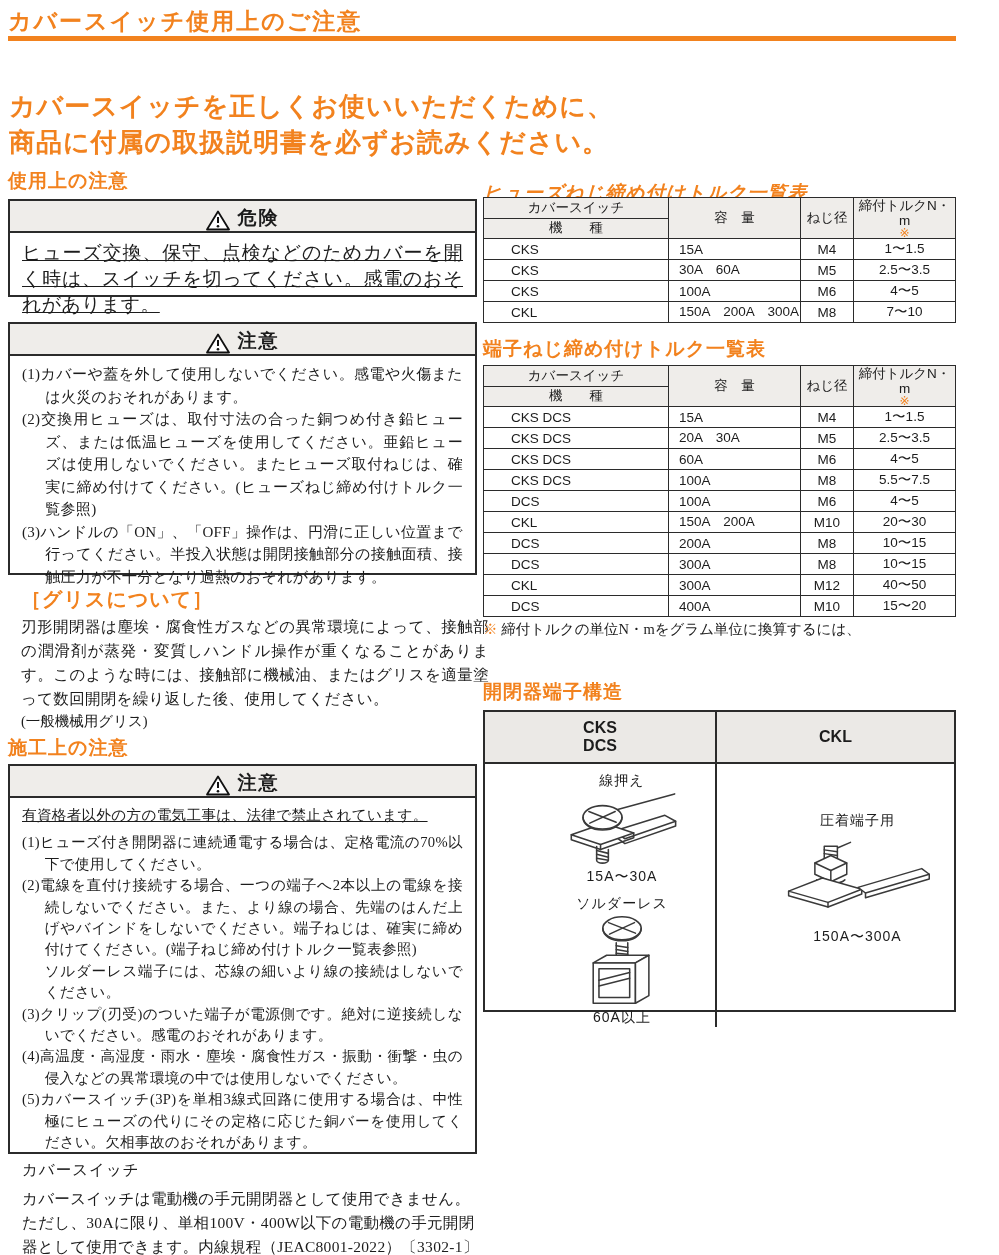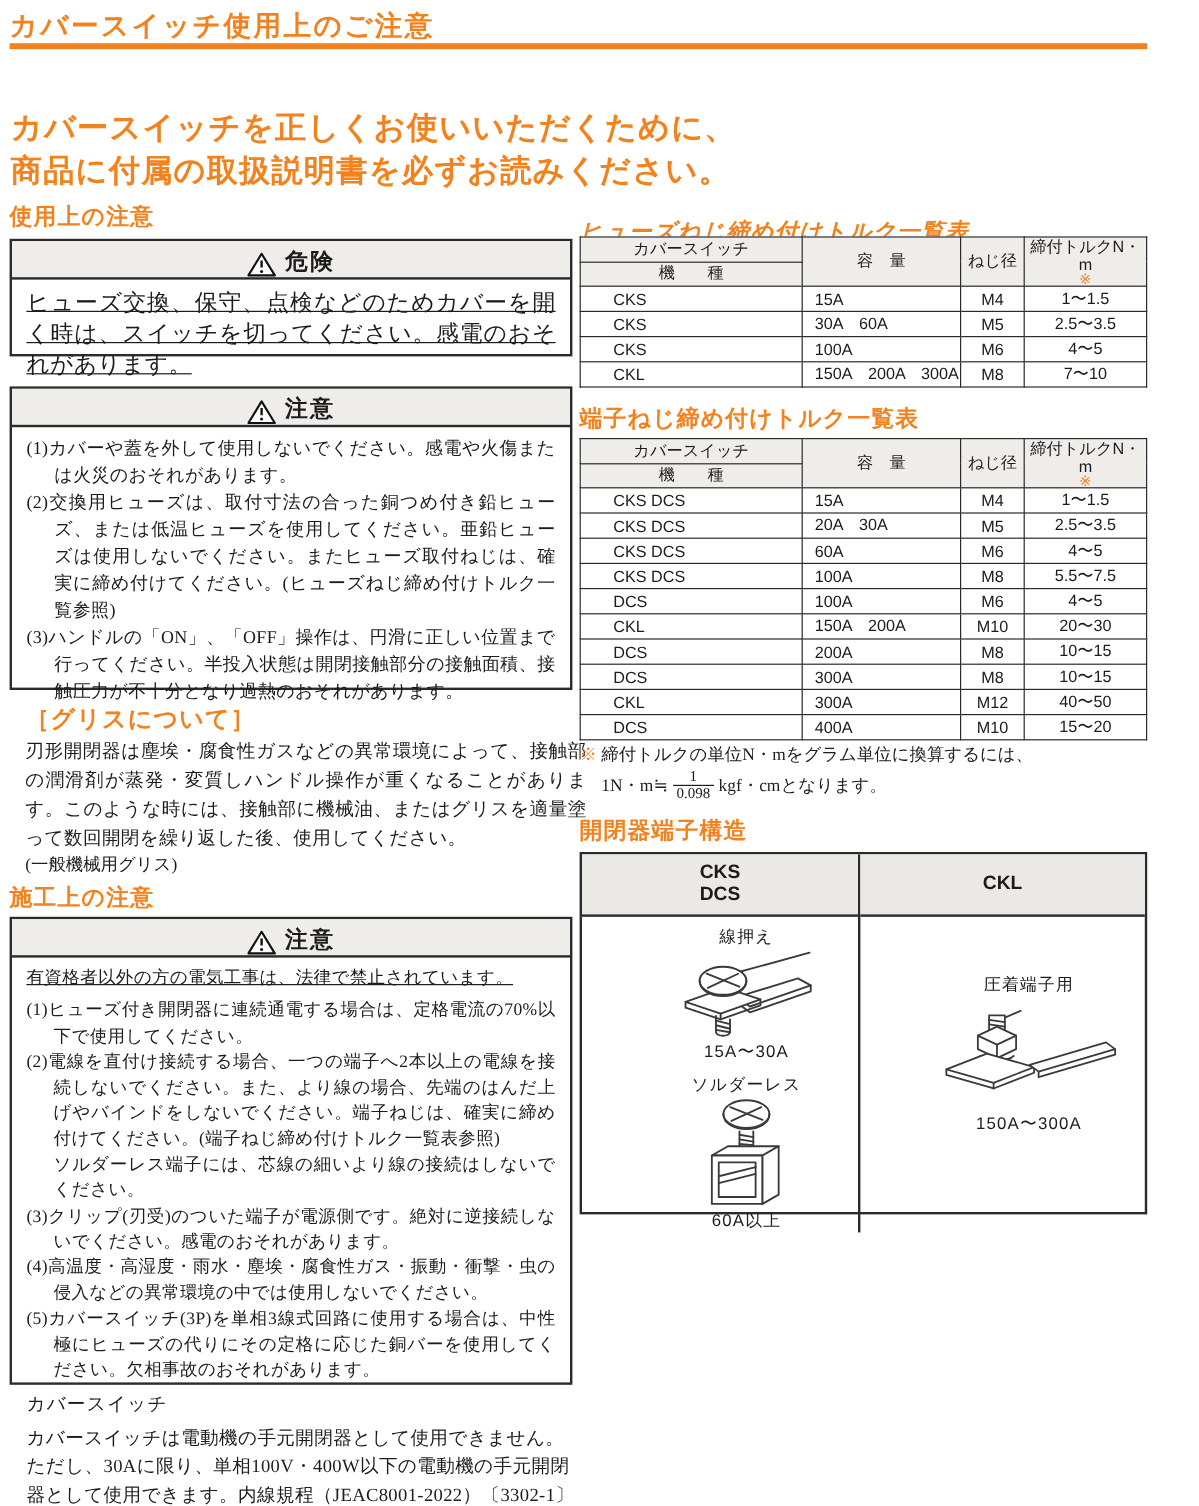--- a/index.html
+++ b/index.html
@@ -277,28 +277,20 @@
           <td class="c3">15〜20</td>
         </tr>
       </tbody>
   </table>
 
   <div class="abs tnote" style="left:483px;top:619px;width:473px;">
     <div>
       <span class="orange">※</span>
       <span>締付トルクの単位N・mをグラム単位に換算するには、</span>
     </div>
-    <div class="row2">
-      <span>1N・m≒</span>
-      <span class="frac">
-        <span class="num">1</span>
-        <span class="den">0.098</span>
-      </span>
-      <span>kgf・cmとなります。</span>
-    </div>
   </div>
 
   <div class="abs sec-h" style="left:483px;top:679px;">開閉器端子構造</div>
 
   <div class="abs struct" style="left:483px;top:710px;">
     <div class="shd l">
       <div>CKS</div>
       <div>DCS</div>
     </div>
     <div class="shd">

